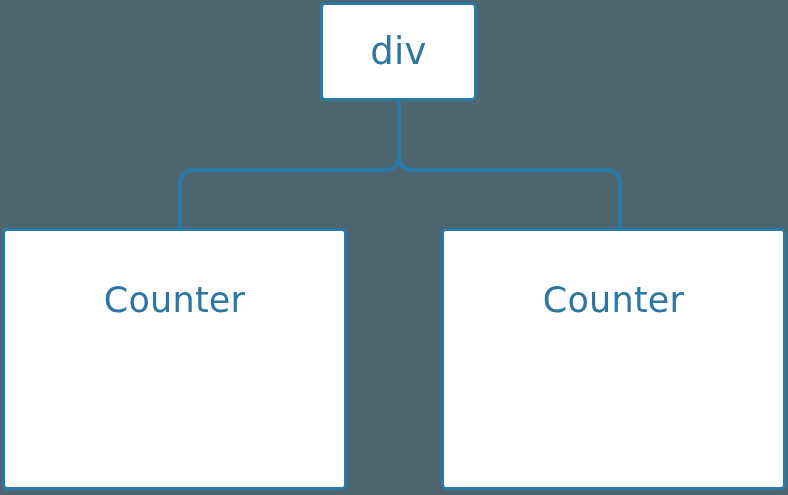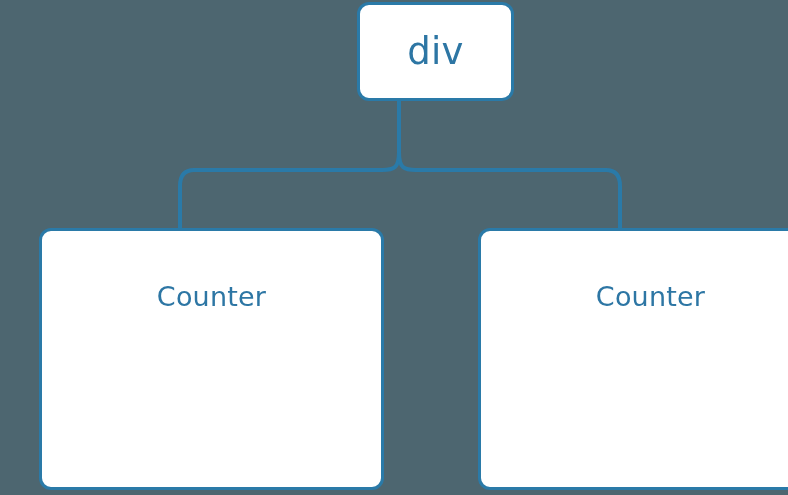--- a/index.html
+++ b/index.html
@@ -30,26 +30,25 @@
     height: 495px;
     z-index: 1;
   }
 
   
   .node {
     position: absolute;
     z-index: 2;
     background: #ffffff;
     border: 3px solid #2a7aa8;
-    border-radius: 12px;
+    border-radius: 5px;
     box-sizing: border-box;
     display: flex;
     flex-direction: column;
     align-items: center;
-    margin-left: 37px;
   }
 
   .node-root {
     left: 320px;
     top: 2px;
     width: 157px;
     height: 99px;
     justify-content: center;
   }
 
@@ -69,21 +68,21 @@
     letter-spacing: 0.2px;
     line-height: 1;
     white-space: nowrap;
   }
 
   .node-root .node-title {
     font-size: 37px;
   }
 
   .node-child .node-title {
-    font-size: 27px;
+    font-size: 35px;
     margin-top: 52px;
   }
 </style>
 </head>
 <body>
 
 <div id="canvas">
 
   <svg id="connectors" viewBox="0 0 788 495" width="788" height="495" xmlns="http://www.w3.org/2000/svg" fill="none">
 

